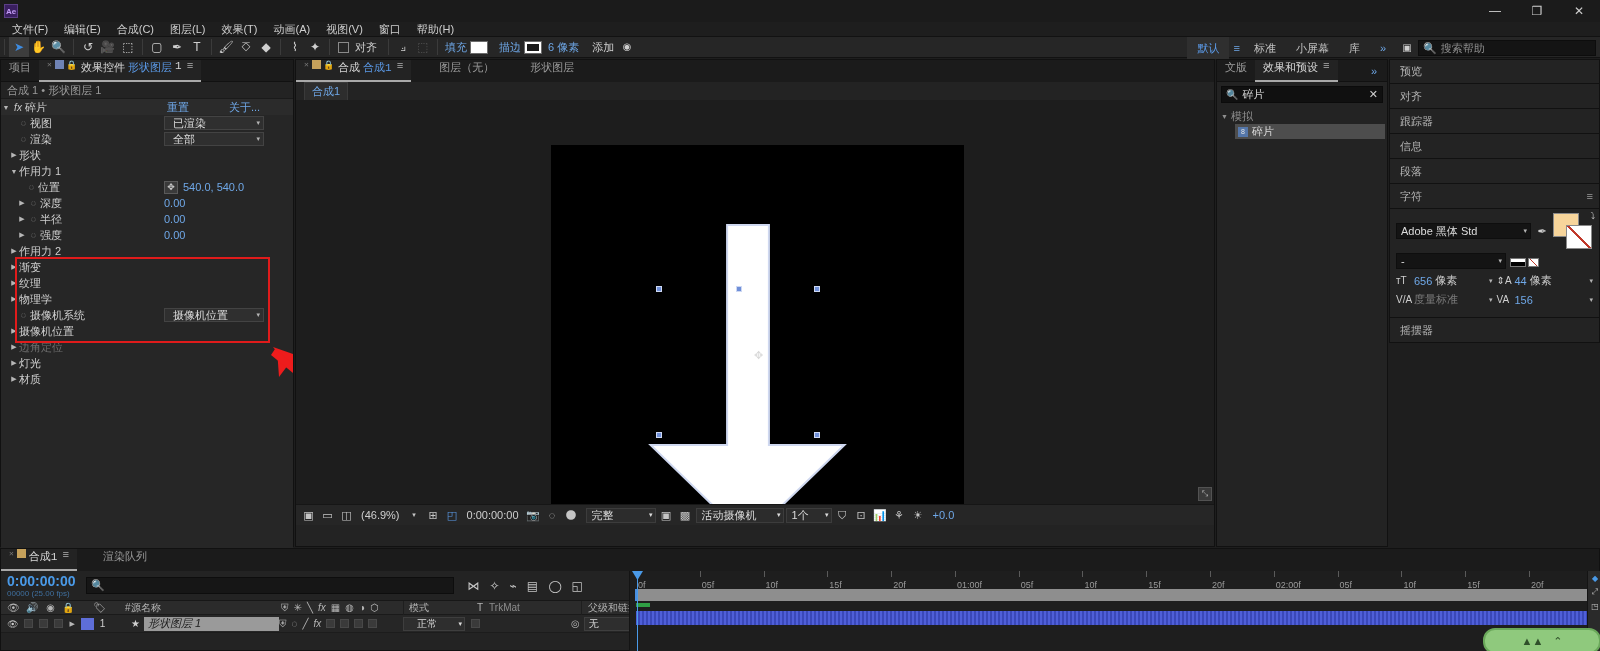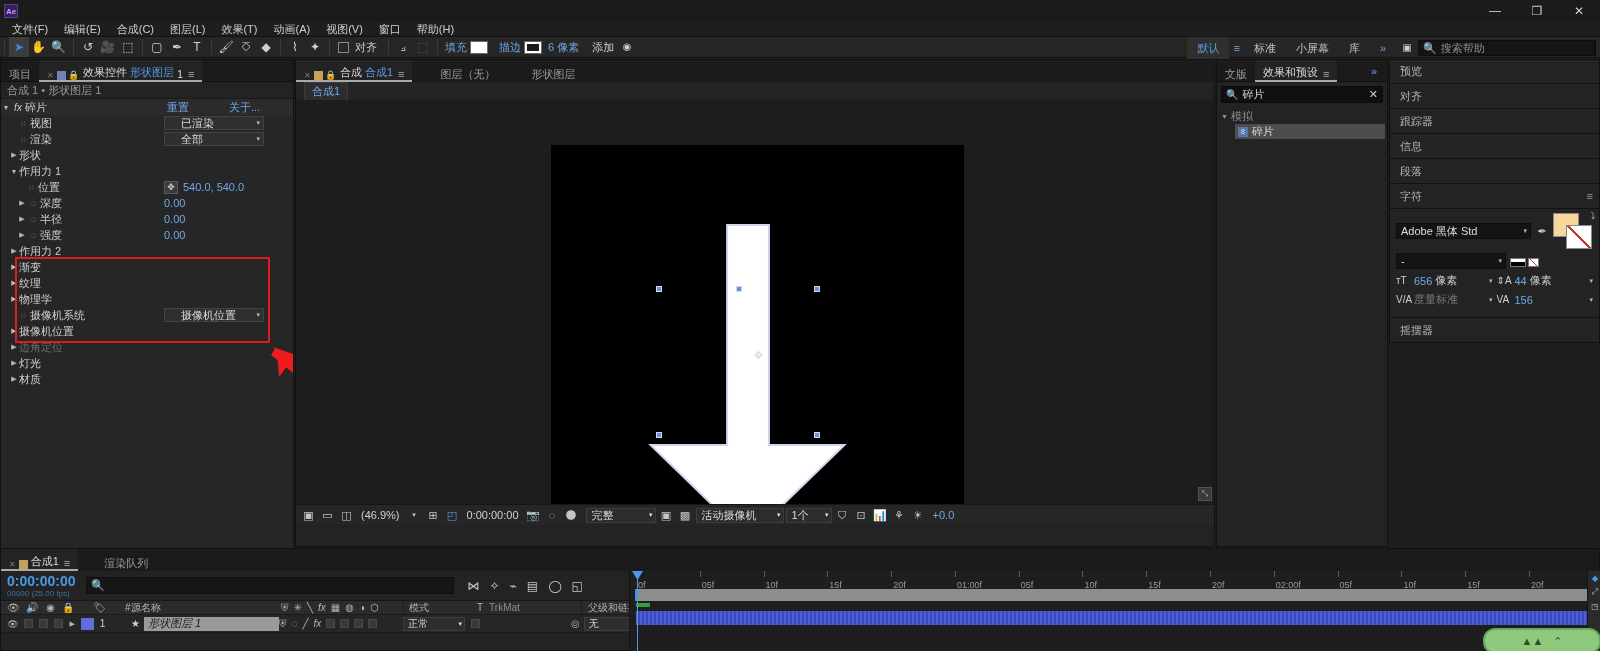--- a/index.html
+++ b/index.html
@@ -76,22 +76,22 @@
     color: #8d8d8d; font-size: 11px;
   }
 
   
   .panel { position: absolute; background: #232323; border: 1px solid #111; }
   .panel-tabs {
     height: 22px; background: #1b1b1b; display: flex; align-items: center;
     border-bottom: 1px solid #111;
   }
   .ptab {
-    height: 22px; display: flex; align-items: flex-end; gap: 3px; padding: 0 8px;
-    font-size: 11px; color: #9b9b9b; position: relative;
+    height: 22px; display: flex; align-items: flex-start; gap: 3px; padding: 0 8px;
+    font-size: 11px; color: #9b9b9b; position: relative; font-family: Liberation Mono, monospace;
   }
   .ptab.active { background: #232323; color: #d8d8d8; border-bottom: 2px solid #a9a9a9; }
   .ptab .xsm { font-size: 8px; color: #787878; }
   .ptab .accent { color: #5b9ae8; }
   .ptab .sqicon { width: 9px; height: 9px; background: #6f83b5; display: inline-block; }
   .ptab .lockicon { font-size: 9px; color: #b9b9b9; }
   .ptab .menuicon { font-size: 11px; color: #b0b0b0; margin-left: 2px; }
 
   
   #effects-panel { left: 0; top: 59px; width: 294px; height: 488px; }
@@ -115,21 +115,21 @@
   .row .lbl { color: #cfcfcf; }
   .row .lbl.dim { color: #6d6d6d; }
   .row .val {
     position: absolute; left: 163px; color: #6fa8e8; font-size: 11px;
   }
   .row .reset { position: absolute; left: 166px; color: #6fa8e8; }
   .row .about { position: absolute; left: 228px; color: #6fa8e8; }
   .dropdown {
     position: absolute; left: 163px; width: 100px; height: 14px; background: #2f2f2f;
     border: 1px solid #434343; display: flex; align-items: center;
-    padding-left: 16px; font-size: 11px; color: #dcdcdc;
+    padding-left: 8px; font-size: 11px; color: #dcdcdc;
   }
   .dropdown .chev { position: absolute; right: 3px; font-size: 7px; color: #b5b5b5; }
   .pos-icon {
     position: absolute; left: 163px; width: 14px; height: 13px;
     border: 1px solid #5a5a5a; background: #3a3a3a; color: #cfcfcf;
     display: flex; align-items: center; justify-content: center; font-size: 9px;
   }
   .pos-val { position: absolute; left: 182px; color: #6fa8e8; }
   .redbox {
     position: absolute; left: 14px; top: 158px; width: 255px; height: 86px;
@@ -278,21 +278,21 @@
     height: 18px; display: flex; align-items: center; background: #262626;
     border-bottom: 1px solid #1c1c1c;
   }
   .layer-name-cell {
     background: #9a9a9a; color: #1c1c1c; font-size: 11px; font-style: italic;
     height: 14px; display: flex; align-items: center; padding-left: 4px;
   }
   .mini-chk { width: 9px; height: 9px; background: #3a3a3a; border: 1px solid #484848; }
   .mode-dd {
     width: 62px; height: 14px; background: #2e2e2e; border: 1px solid #3e3e3e;
-    display: flex; align-items: center; padding-left: 4px; font-size: 10px; color: #dcdcdc;
+    display: flex; align-items: center; padding-left: 13px; font-size: 10px; color: #dcdcdc;
     position: relative;
   }
   .mode-dd .chev { position: absolute; right: 2px; font-size: 7px; }
   .parent-dd {
     width: 96px; height: 14px; background: #2e2e2e; border: 1px solid #3e3e3e;
     display: flex; align-items: center; padding-left: 4px; font-size: 10px; color: #dcdcdc;
     position: relative;
   }
   .parent-dd .chev { position: absolute; right: 2px; font-size: 7px; }
 

